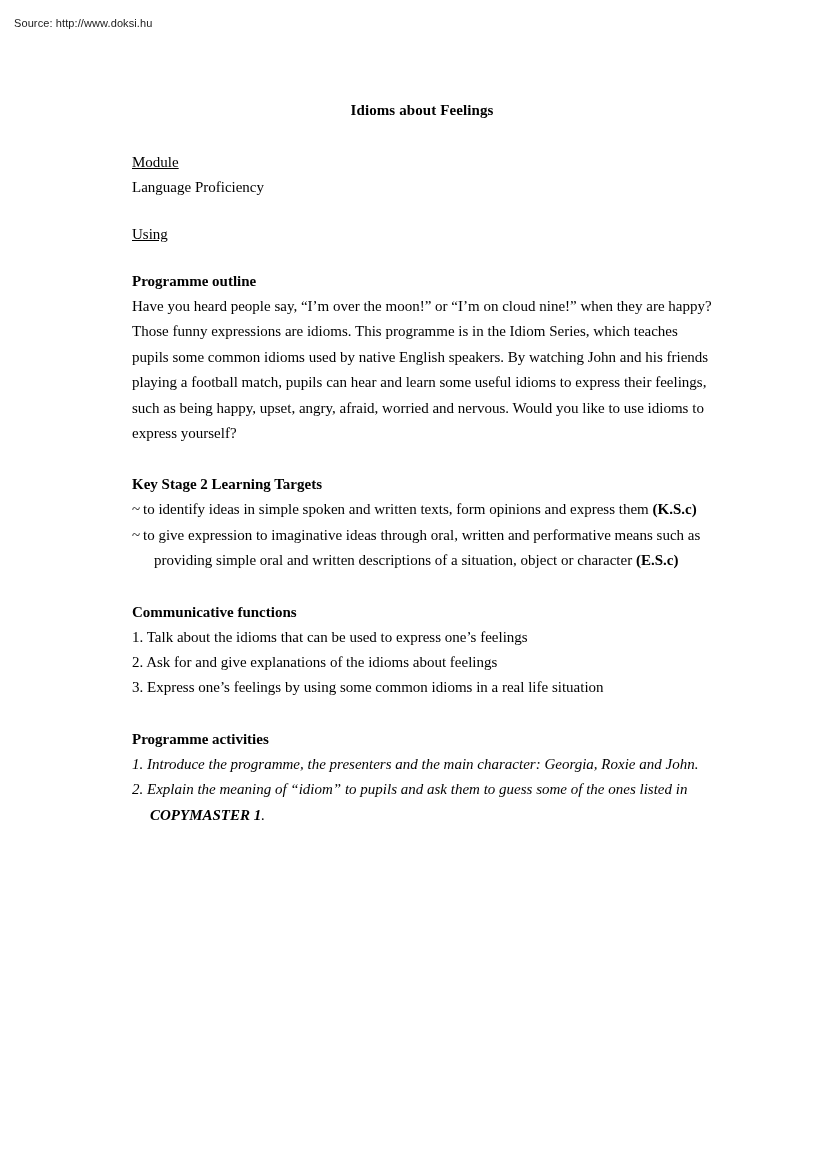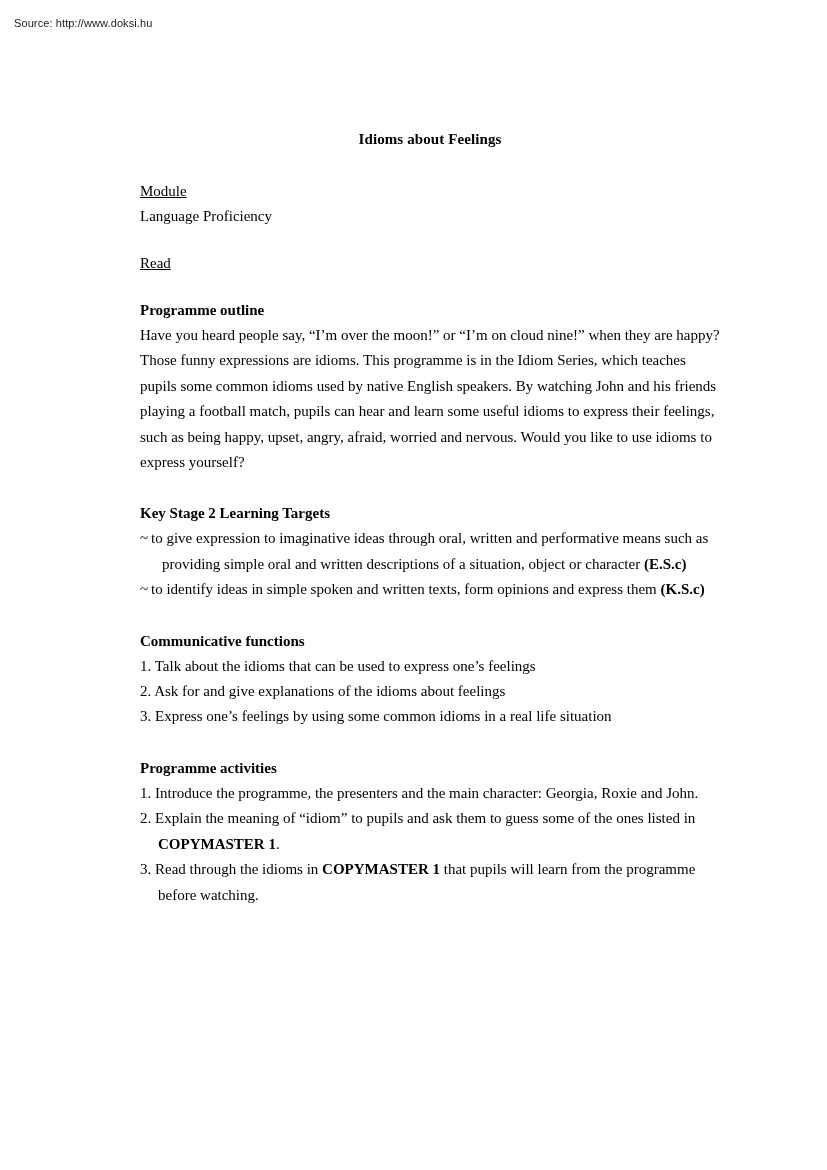--- a/index.html
+++ b/index.html
@@ -26,24 +26,23 @@
     left: 14px;
     top: 16px;
     font-family: "Liberation Sans", "DejaVu Sans", sans-serif;
     font-size: 11px;
     line-height: 14px;
     color: #1a1a1a;
     letter-spacing: 0.1px;
   }
   .content {
     position: absolute;
-    left: 140px;
+    left: 132px;
     top: 100px;
     width: 580px;
-    margin-top: 29px;
   }
   .doc-title {
     text-align: center;
     font-size: 15px;
     font-weight: bold;
     line-height: 20px;
     margin: 0 0 0 0;
     letter-spacing: 0.1px;
   }
   .block {
@@ -94,20 +93,21 @@
     text-indent: -22px;
   }
   .num-item {
     font-size: 15px;
     line-height: 25.4px;
     margin: 0;
   }
   .num-item.hang {
     padding-left: 18px;
     text-indent: -18px;
+    font-style: italic;
   }
   b, .b { font-weight: bold; }
 </style>
 </head>
 <body>
 
 <div class="page">
 
   <div class="source-line">Source: http://www.doksi.hu</div>
 
@@ -118,43 +118,43 @@
     <div class="gap-title-module"></div>
 
     <div class="block">
       <div class="head-underline">Module</div>
       <div class="plain-line">Language Proficiency</div>
     </div>
 
     <div class="gap-md"></div>
 
     <div class="block">
-      <div class="head-underline">Read</div>
+      <div class="head-underline">Using</div>
     </div>
 
     <div class="gap-md"></div>
 
     <div class="block">
       <div class="head-bold">Programme outline</div>
       <p class="para">Have you heard people say, “I’m over the moon!” or “I’m on cloud nine!” when they are happy? Those funny expressions are idioms. This programme is in the Idiom Series, which teaches pupils some common idioms used by native English speakers. By watching John and his friends playing a football match, pupils can hear and learn some useful idioms to express their feelings, such as being happy, upset, angry, afraid, worried and nervous. Would you like to use idioms to express yourself?</p>
     </div>
 
     <div class="gap-lg"></div>
 
     <div class="block">
       <div class="head-bold">Key Stage 2 Learning Targets</div>
 
+      <p class="tilde-item">
+        <span class="marker">~</span><span>to identify ideas in simple spoken and written texts, form opinions and express them</span>
+        <b>(K.S.c)</b>
+      </p>
+
       <p class="tilde-item second">
         <span class="marker">~</span><span>to give expression to imaginative ideas through oral, written and performative means such as providing simple oral and written descriptions of a situation, object or character</span>
         <b>(E.S.c)</b>
-      </p>
-
-      <p class="tilde-item">
-        <span class="marker">~</span><span>to identify ideas in simple spoken and written texts, form opinions and express them</span>
-        <b>(K.S.c)</b>
       </p>
     </div>
 
     <div class="gap-lg"></div>
 
     <div class="block">
       <div class="head-bold">Communicative functions</div>
       <div class="num-item">1. Talk about the idioms that can be used to express one’s feelings</div>
       <div class="num-item">2. Ask for and give explanations of the idioms about feelings</div>
       <div class="num-item">3. Express one’s feelings by using some common idioms in a real life situation</div>
@@ -168,20 +168,16 @@
       <p class="num-item hang">
         <span>1.</span>
         <span>Introduce the programme, the presenters and the main character: Georgia, Roxie and John.</span><b></b><span></span>
       </p>
 
       <p class="num-item hang">
         <span>2.</span>
         <span>Explain the meaning of “idiom” to pupils and ask them to guess some of the ones listed in </span><b>COPYMASTER 1</b><span>.</span>
       </p>
 
-      <p class="num-item hang">
-        <span>3.</span>
-        <span>Read through the idioms in </span><b>COPYMASTER 1</b><span> that pupils will learn from the programme before watching.</span>
-      </p>
     </div>
 
   </div>
 </div>
 
 </body></html>

